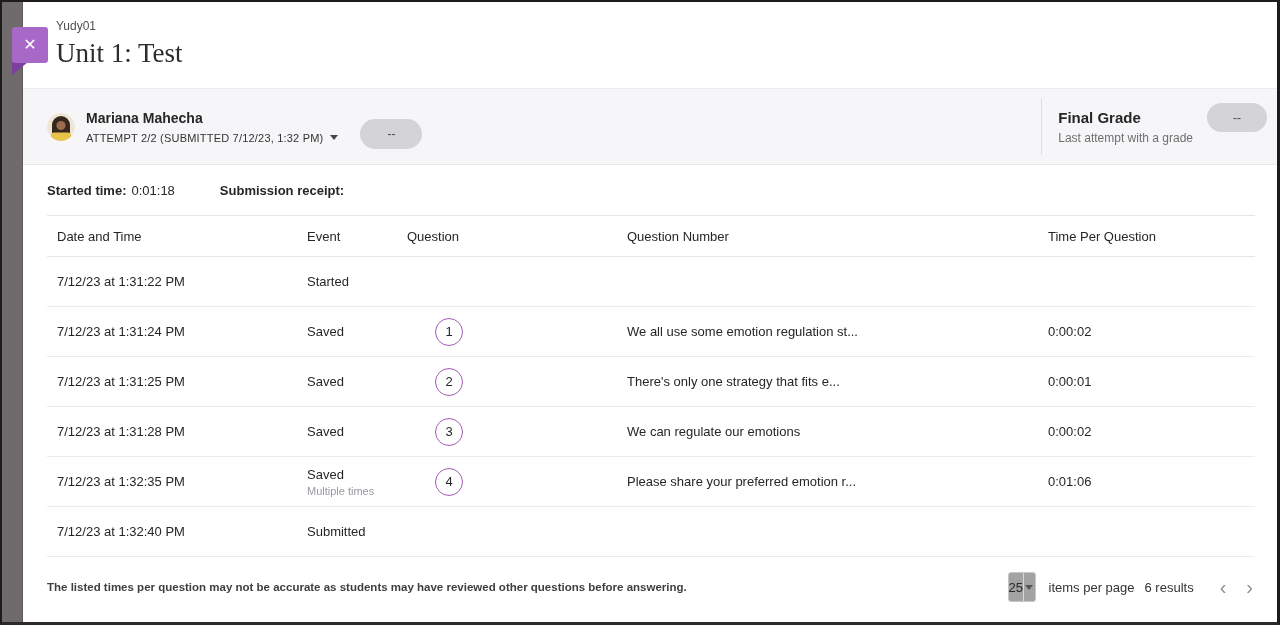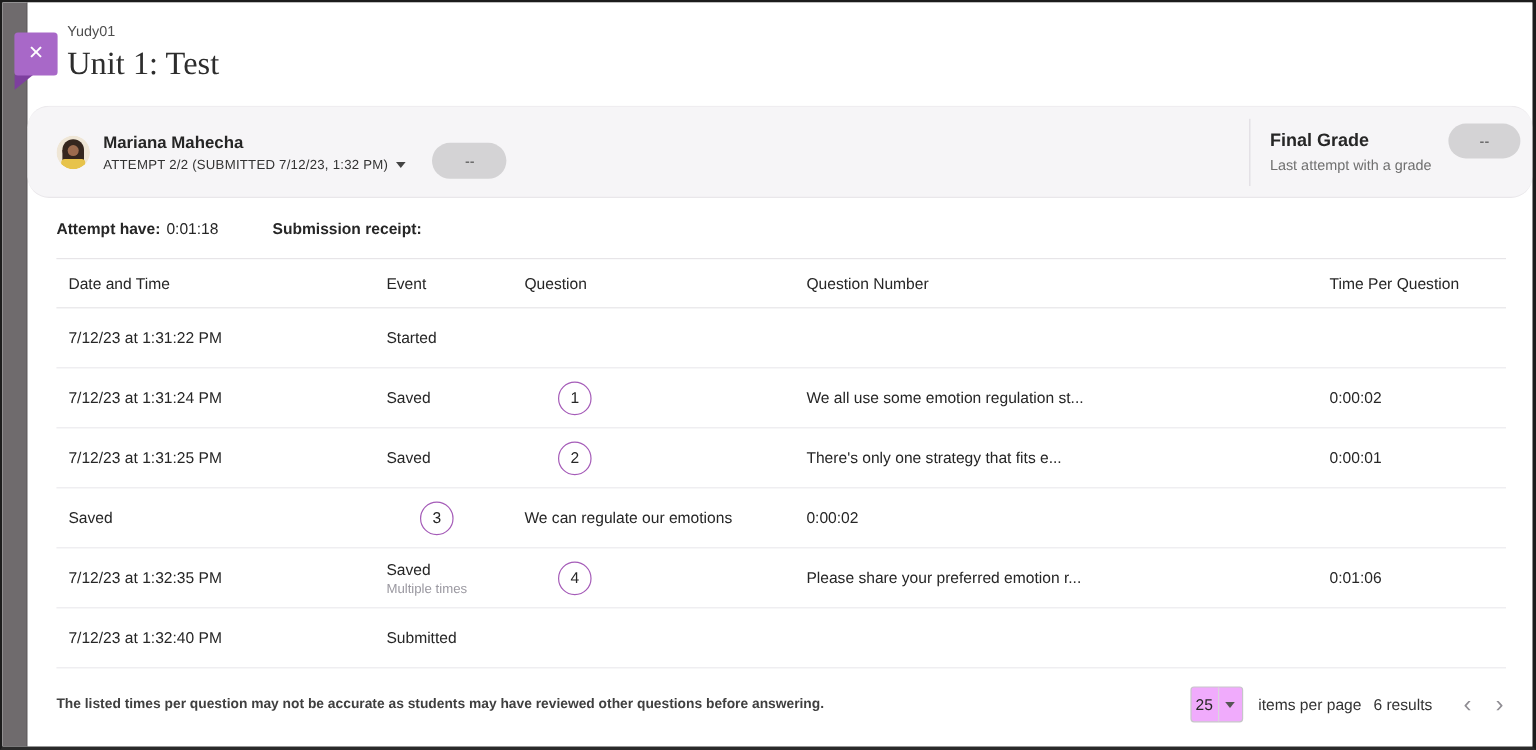--- a/index.html
+++ b/index.html
@@ -18,21 +18,21 @@
   .tag .x { color:#ffffff; font-size:16px; line-height:1; font-weight:400; }
   .tag-fold { position:absolute; left:10px; top:60px; z-index:4; }
 
   
   .page-header { padding:17px 24px 0 33px; height:86px; }
   .course-id { font-size:12px; color:#4f4f4f; margin-bottom:5px; }
   .page-title { font-family:"Liberation Serif","DejaVu Serif",serif; font-size:27px; color:#2d2d2d; font-weight:400; }
 
   
   .student-bar { height:77px; background:#f6f5f7; border-top:1px solid #eceaed; border-bottom:1px solid #e9e7ea;
-                 display:flex; align-items:center; padding:0 10px 0 24px;border-radius:18px; }
+                 display:flex; align-items:center; padding:0 10px 0 24px; }
   .avatar { width:28px; height:28px; border-radius:50%; overflow:hidden; flex:0 0 auto; margin-right:11px; }
   .student-info { display:flex; flex-direction:column; }
   .student-name { font-size:14px; font-weight:bold; color:#262626; margin-bottom:6px; }
   .attempt-select { display:flex; align-items:center; font-size:11px; color:#333; cursor:pointer; letter-spacing:.2px; }
   .caret-down { width:0; height:0; border-left:4px solid transparent; border-right:4px solid transparent;
                 border-top:5px solid #444; margin-left:7px; }
   .pill { min-width:62px; height:30px; border-radius:16px; background:#d4d3d5; color:#4a4a4a;
           display:flex; align-items:center; justify-content:center; font-size:12px; cursor:pointer; border:none; }
   .pill.attempt-pill { margin-left:22px; margin-top:14px; }
   .spacer { flex:1; }
@@ -41,36 +41,36 @@
   .final-grade-title { font-size:15px; font-weight:bold; color:#262626; margin-bottom:5px; }
   .final-grade-sub { font-size:12px; color:#6f6f6f; }
   .pill.final-pill { margin-left:14px; margin-bottom:18px; min-width:60px; height:29px; }
 
   
   .records { margin:0 22px 0 24px; }
   .meta-row { height:51px; display:flex; align-items:center; gap:45px; border-bottom:1px solid #e7e5e8; }
   .meta-group { display:flex; align-items:baseline; gap:5px; font-size:13px; color:#262626; }
   .meta-label { font-weight:bold; }
 
-  .grid-row { display:grid; grid-template-columns:250px 100px 220px 421px 1fr; padding-left:10px; align-items:center;gap:15px; }
+  .grid-row { display:grid; grid-template-columns:250px 100px 220px 421px 1fr; padding-left:10px; align-items:center; }
   .table-header { height:41px; border-bottom:1px solid #e7e5e8; font-size:13px; color:#262626; }
   .row { height:50px; border-bottom:1px solid #eceaee; font-size:13px; color:#262626; }
   .event-cell { display:flex; flex-direction:column; justify-content:center; }
   .event-sub { font-size:11px; color:#9a98a0; margin-top:3px; }
   .event-sub:empty { display:none; }
   .qcircle { width:28px; height:28px; border:1.5px solid #a55cb8; border-radius:50%; margin-left:28px;
              display:flex; align-items:center; justify-content:center; font-size:13px; color:#262626; background:#fff; }
   .qcircle:empty { display:none; }
 
   
   .page-footer { margin-top:auto; height:58px; display:flex; align-items:center; justify-content:space-between;
                  padding:0 24px 12px 24px; }
   .footnote { font-size:11.5px; color:#3f3f3f;font-weight:bold; }
   .pager { display:flex; align-items:center; }
-  .select-box { width:44px; height:30px; border:1px solid #c7c5c9; border-radius:3px; background:#f0abfc;
+  .select-box { width:28px; height:30px; border:1px solid #c7c5c9; border-radius:3px; background:#a3a3a3;
                 display:flex; align-items:stretch; cursor:pointer; }
   .select-value { flex:1; display:flex; align-items:center; justify-content:center; font-size:13px; color:#262626; }
   .select-caret { width:20px; border-left:1px solid #d9d7db; display:flex; align-items:center; justify-content:center; }
   .select-caret .caret-down { margin-left:0; border-top-color:#555; }
   .pager-label { font-size:13px; color:#333; margin-left:13px; }
   .pager-results { font-size:13px; color:#333; margin-left:10px; }
   .chev { font-size:20px; color:#8f8d93; background:none; border:none; cursor:pointer; line-height:1;
           font-family:"Liberation Sans",sans-serif; }
   .chev.prev { margin-left:26px; }
   .chev.next { margin-left:20px; }
@@ -125,21 +125,21 @@
       <div class="final-grade-block">
         <div class="final-grade-title">Final Grade</div>
         <div class="final-grade-sub">Last attempt with a grade</div>
       </div>
       <button class="pill final-pill">--</button>
     </div>
 
     <div class="records">
       <div class="meta-row">
         <div class="meta-group">
-          <span class="meta-label">Attempt have:</span>
+          <span class="meta-label">Started time:</span>
           <span>0:01:18</span>
         </div>
         <div class="meta-group">
           <span class="meta-label">Submission receipt:</span>
         </div>
       </div>
 
       <div class="grid-row table-header">
         <div>Date and Time</div>
         <div>Event</div>
@@ -179,20 +179,21 @@
 
         </div>
         <div>
             <span class="qcircle">2</span>
           </div>
         <div>There's only one strategy that fits e...</div>
         <div>0:00:01</div>
       </div>
 
       <div class="grid-row row">
+        <div>7/12/23 at 1:31:28 PM</div>
         <div class="event-cell">
           <span>Saved</span>
 
         </div>
         <div>
             <span class="qcircle">3</span>
           </div>
         <div>We can regulate our emotions</div>
         <div>0:00:02</div>
       </div>

